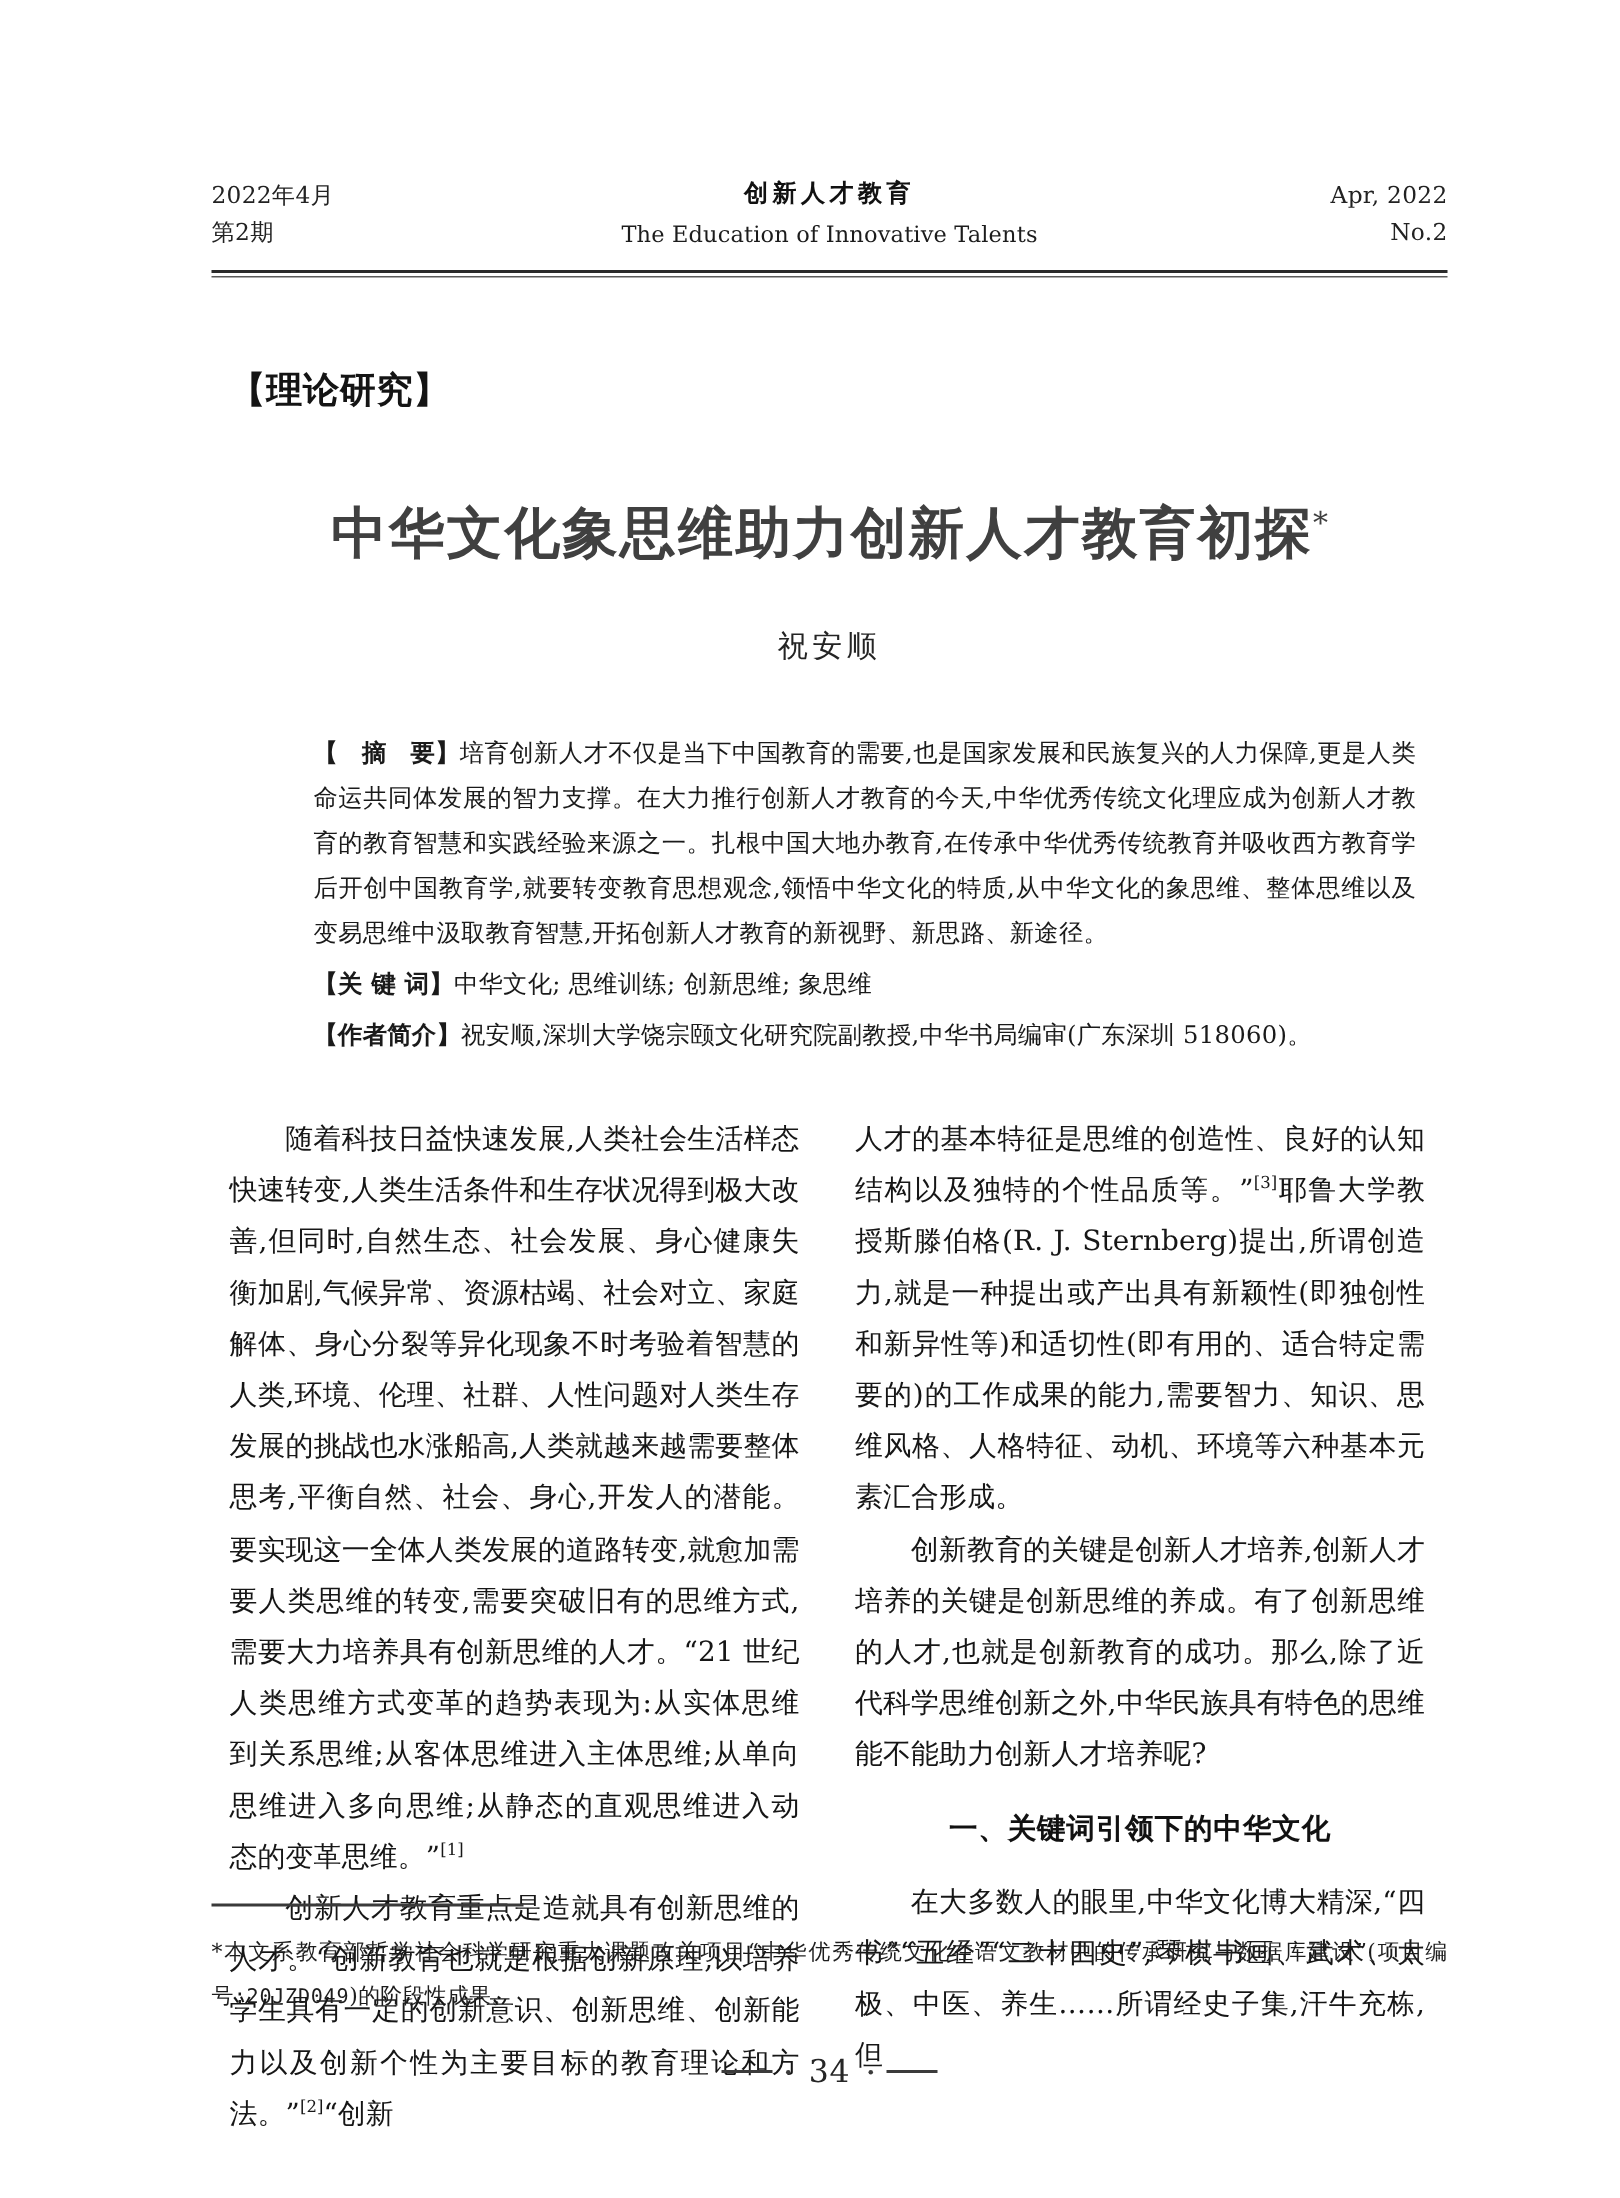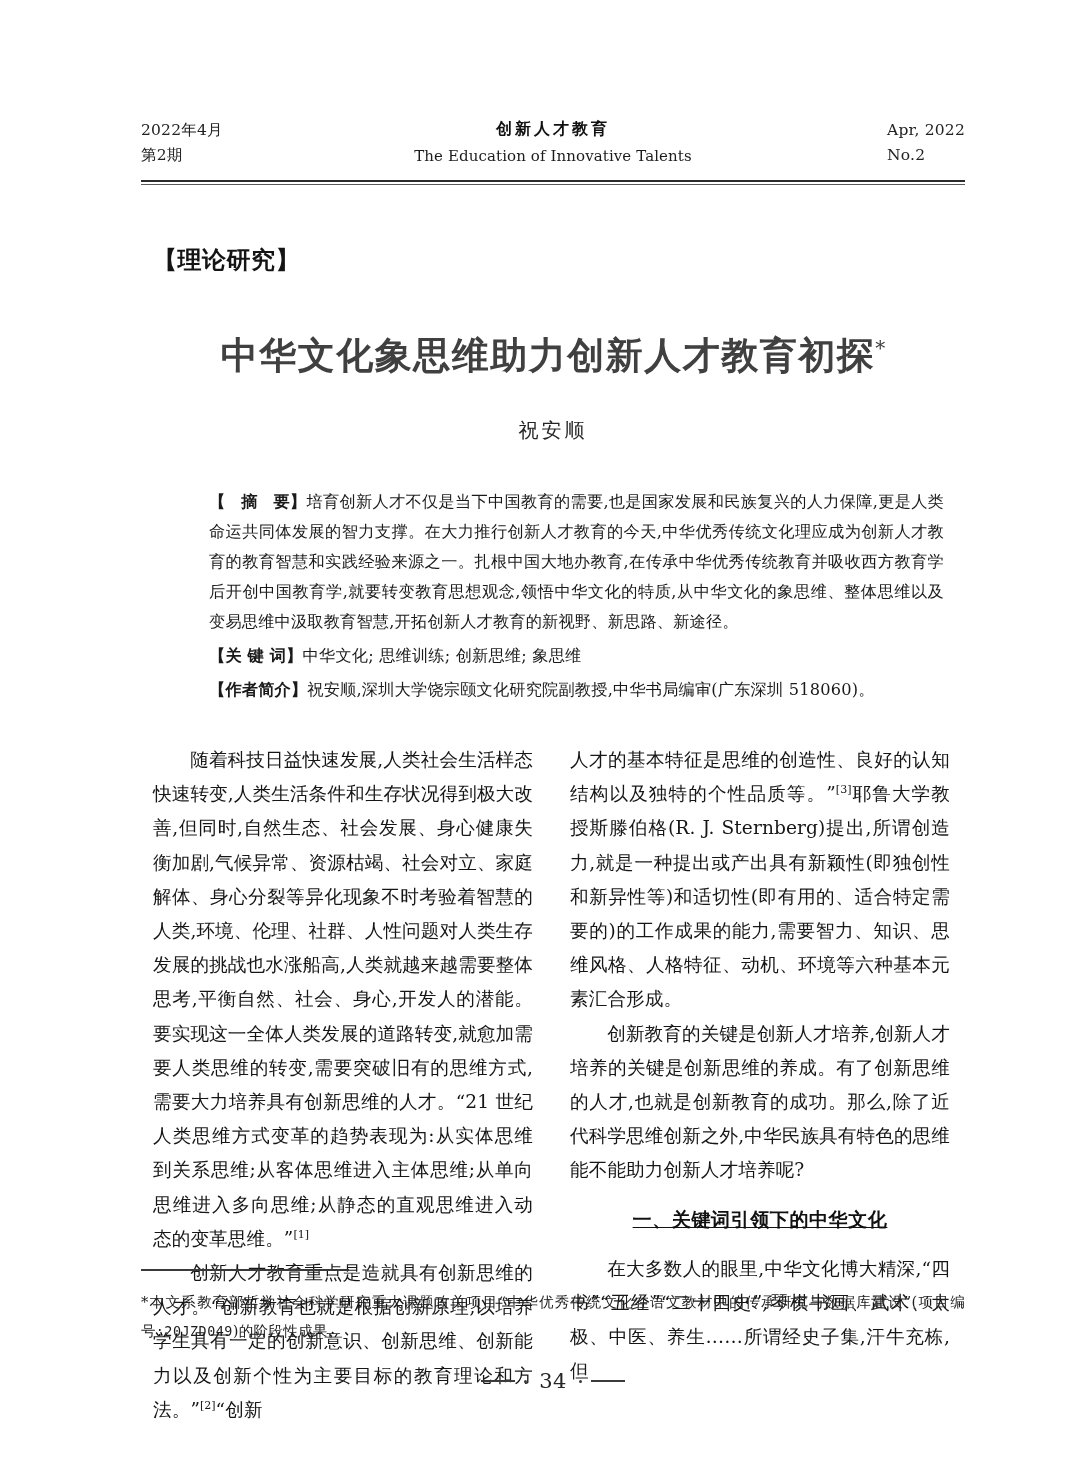--- a/index.html
+++ b/index.html
@@ -36,21 +36,21 @@
   }
   .mast-left, .mast-right {
     position:absolute;
     top:0;
     font-size:15.5px;
     line-height:25px;
     color:#222;
     letter-spacing:.2px;
   }
   .mast-left  { left:0;  text-align:left; }
-  .mast-right { right:0; text-align:left; }
+  .mast-right { right:0; text-align:right; }
 
   .mast-center {
     position:absolute;
     left:50%;
     transform:translateX(-50%);
     top:-4px;
     text-align:center;
     white-space:nowrap;
   }
   .mast-cn {
@@ -193,21 +193,20 @@
 
   .head2 {
     font-size:19px;
     line-height:34px;
     font-weight:700;
     text-align:center;
     color:#111;
     letter-spacing:.6px;
     margin-top:14px;
     margin-bottom:16px;
-    text-decoration:underline;
   }
 
   
   .fn-rule {
     position:absolute;
     left:128px;
     top:1269px;
     width:208px;
     height:2px;
     background:#3a3a3a;

